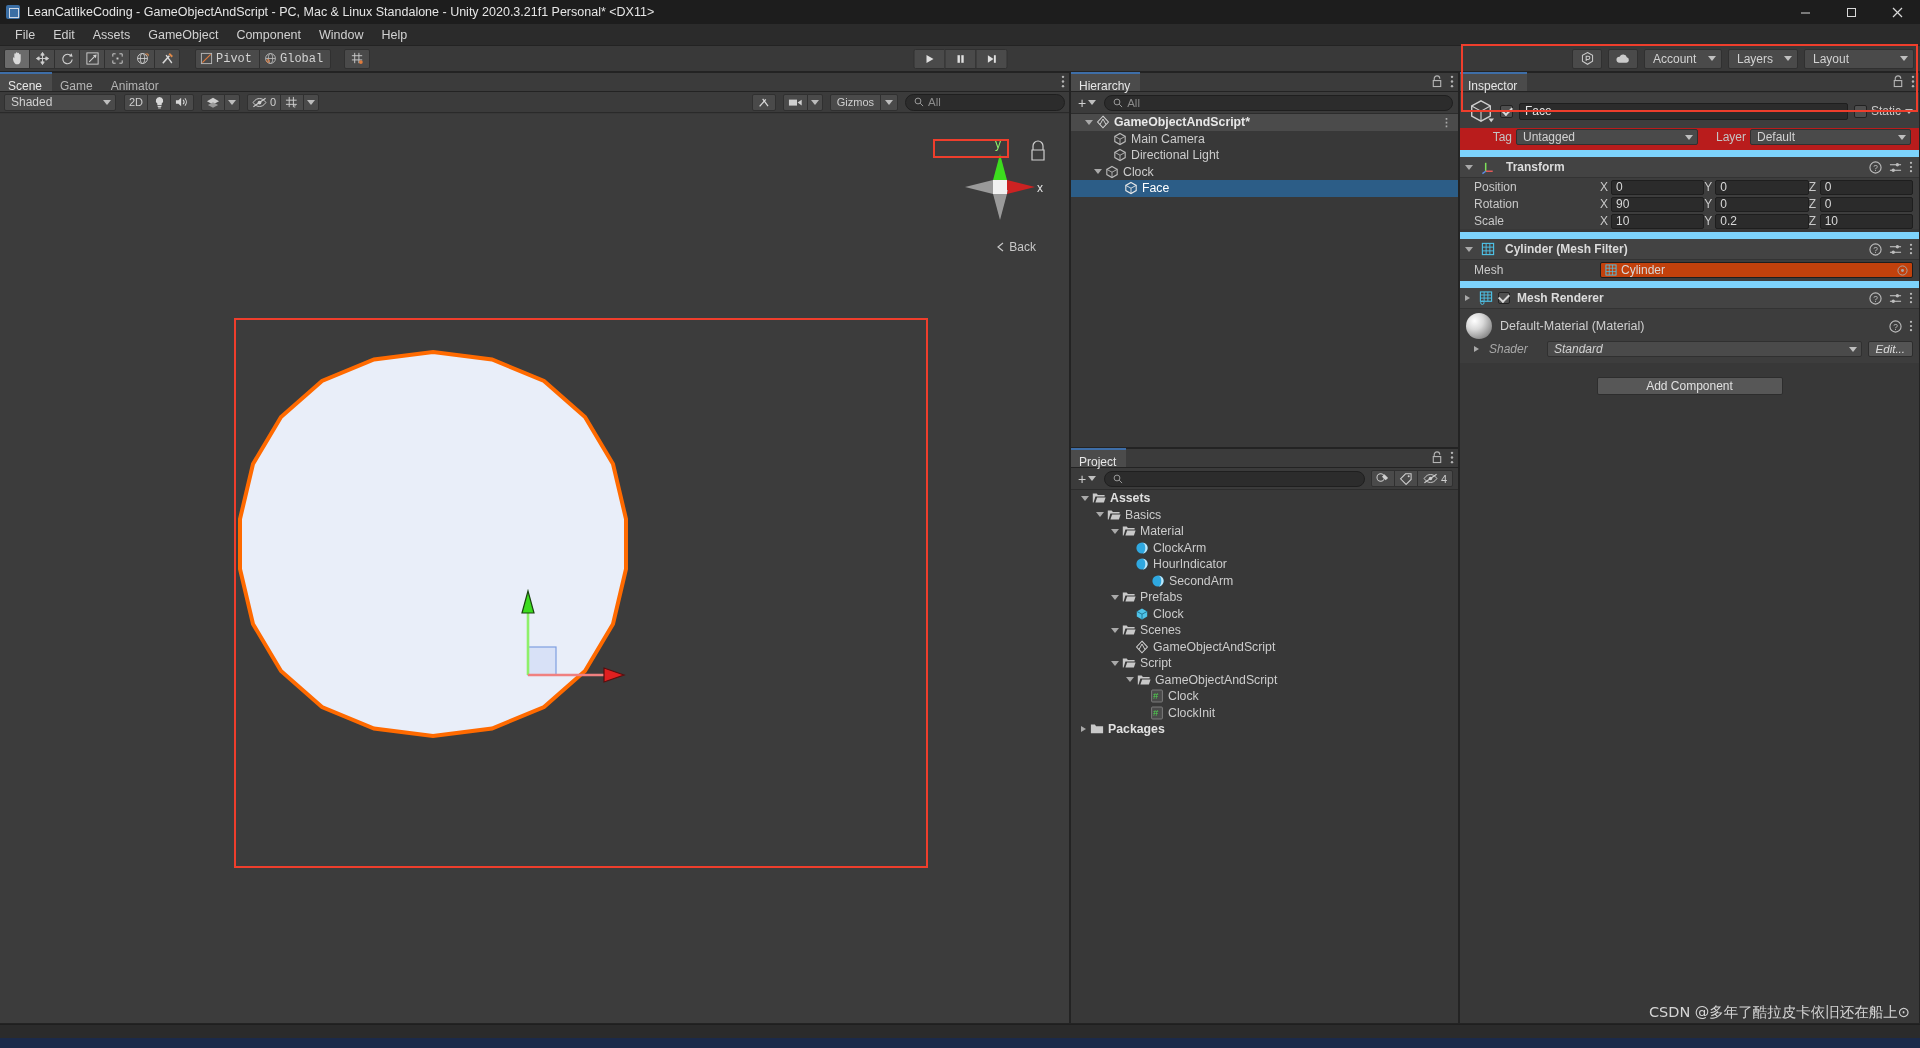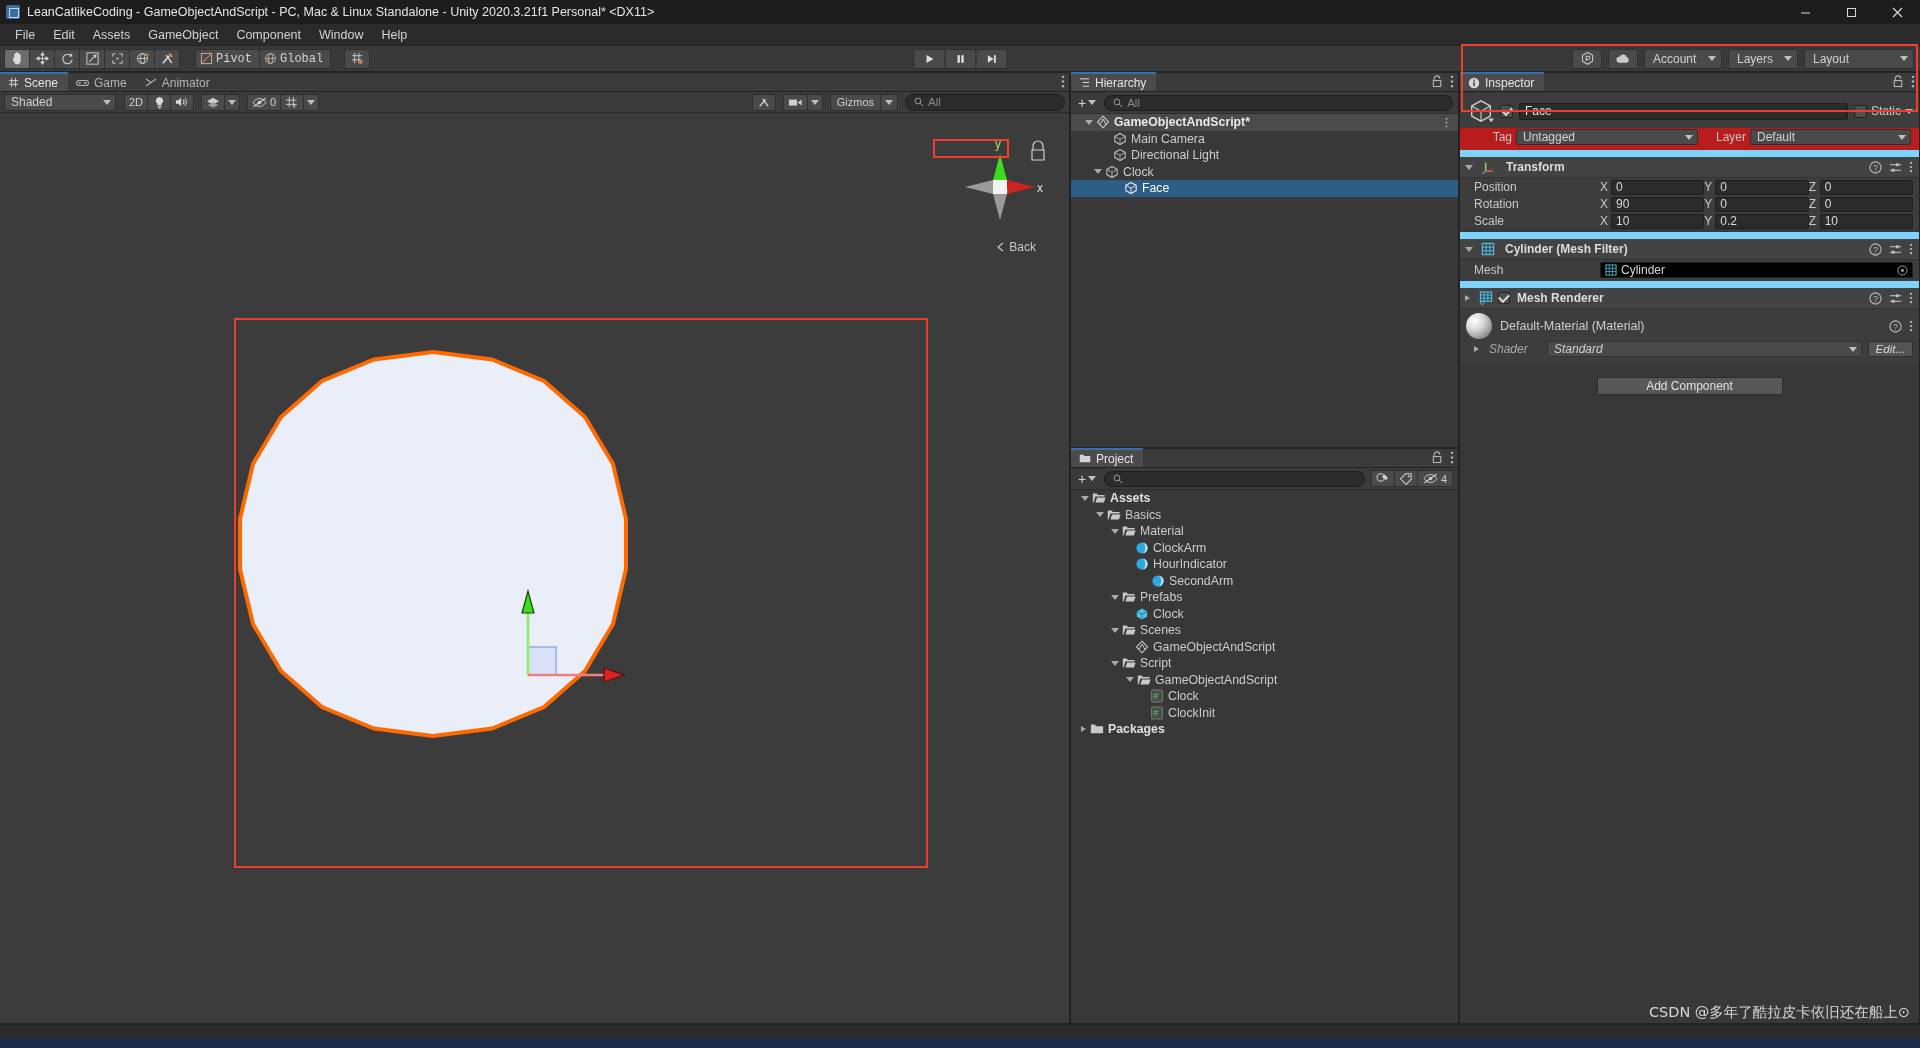--- a/index.html
+++ b/index.html
@@ -105,21 +105,21 @@
   .panel { background: #383838; border: 1px solid #232323; position: absolute; }
 
   
   .tabstrip {
     height: 19px; background: #3b3b3b; display: flex; align-items: flex-end;
     position: relative; border-bottom: 1px solid #232323;
   }
   .tab {
     height: 19px; display: flex; align-items: center; gap: 5px;
     padding: 0 10px 0 8px; font-size: 12px; color: #b4b4b4;
-    background: transparent; border-top: 2px solid transparent;
+    background: transparent; border-top: 2px solid transparent; flex-direction: column;
   }
   .tab.active {
     background: #4b4b4b; color: #e6e6e6; border-top: 2px solid #3e6ea8;
   }
   .tabstrip .tsright {
     position: absolute; right: 4px; top: 2px; display: flex; gap: 7px; align-items: center;
   }
 
   
   #scene-panel { left: 0; top: 0; width: 1070px; bottom: 0; border-left: none; }
@@ -249,21 +249,21 @@
   .vec-row { height: 16px; display: flex; align-items: center; padding: 0 6px 0 14px; margin-top: 1px; }
   .vec-row .lbl { width: 126px; font-size: 12px; color: #c9c9c9; }
   .vec-cell { display: flex; align-items: center; gap: 3px; flex: 1; }
   .vec-cell .ax { font-size: 12px; color: #c9c9c9; width: 8px; }
   .num-field {
     flex: 1; height: 15px; background: #2b2b2b; border: 1px solid #1e1e1e; border-radius: 2px;
     display: flex; align-items: center; padding: 0 4px; font-size: 12px; color: #d8d8d8;
   }
   .obj-row { height: 18px; display: flex; align-items: center; padding: 0 6px 0 14px; margin-top: 3px; }
   .obj-field {
-    flex: 1; height: 16px; background: #000000; border: 1px solid #1e1e1e; border-radius: 2px;
+    flex: 1; height: 16px; background: #c2410c; border: 1px solid #1e1e1e; border-radius: 2px;
     display: flex; align-items: center; gap: 4px; padding: 0 4px; font-size: 12px; color: #d8d8d8;
   }
   .mat-block { background: #3d3d3d; padding: 4px 6px 6px 6px; }
   .mat-row { display: flex; align-items: center; gap: 8px; }
   .mat-sphere {
     width: 26px; height: 26px; border-radius: 50%;
     background: radial-gradient(circle at 33% 30%, #ffffff 0%, #d9d9d9 35%, #8e8e8e 75%, #6a6a6a 100%);
     flex: 0 0 auto;
   }
   .shader-row { display: flex; align-items: center; gap: 6px; padding-left: 26px; margin-top: 2px; font-style: italic; }

